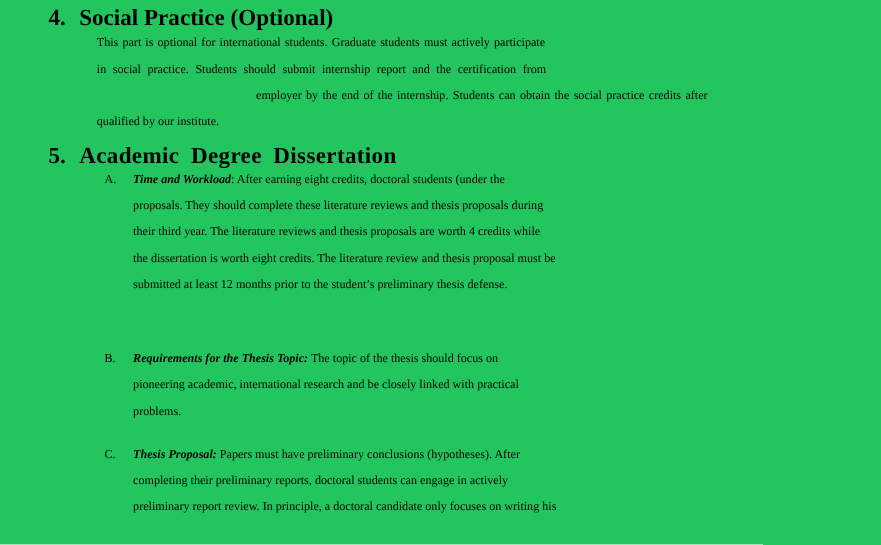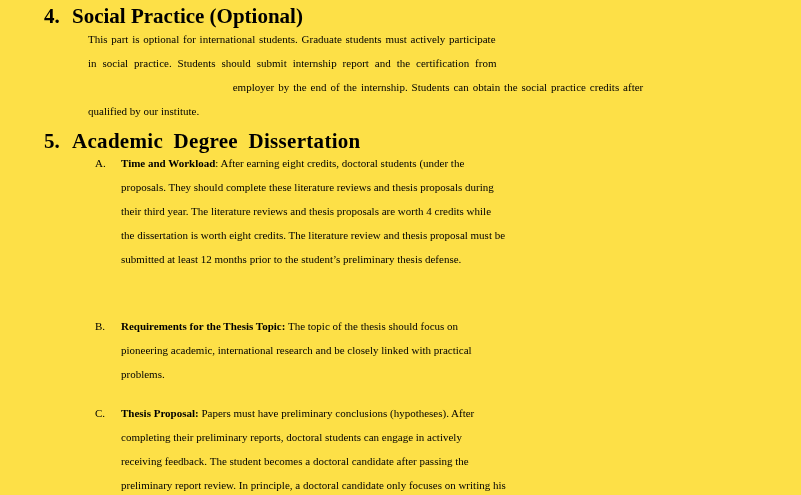--- a/index.html
+++ b/index.html
@@ -1,19 +1,19 @@
 <!DOCTYPE html>
 <html><head>
 <meta charset="utf-8">
 <style>
   html,body{margin:0;padding:0;background:#ffffff;}
   .page{
     position:relative;
     width:801px;height:495px;
-    background:#fde047;color:#000000;
+    background:#22c55e;color:#000000;
     font-family:"Liberation Serif", serif;
     overflow:hidden;
   }
   .heading{
     position:absolute;left:44px;
     font-weight:bold;font-size:21px;line-height:28px;
     white-space:nowrap;
   }
   .heading .num{display:inline-block;width:28px;}
   .heading-4{top:2px;}
@@ -24,21 +24,21 @@
   
   .ws-a{word-spacing:1px;}
   .ws-b{word-spacing:3.2px;}
   .ws-c{word-spacing:1.2px;text-align:center;}
   .item{position:absolute;left:95px;width:700px;}
   .item-a{top:151px;}
   .item-b{top:314px;}
   .item-c{top:401px;}
   .item .cont{margin-left:26px;}
   .marker{display:inline-block;width:26px;}
-  .lead{font-weight:bold;}
+  .lead{font-weight:bold;font-style:italic;}
 </style>
 </head>
 <body>
 
 <div class="page">
 
   <div class="heading heading-4">
     <span class="num">4.</span><span class="title">Social Practice (Optional)</span>
   </div>
 
@@ -69,17 +69,16 @@
     </div>
     <div class="ln cont">pioneering academic, international research and be closely linked with practical</div>
     <div class="ln cont">problems.</div>
   </div>
 
   <div class="item item-c">
     <div class="ln">
       <span class="marker">C.</span><span class="lead">Thesis Proposal:</span><span></span><span> Papers must have preliminary conclusions (hypotheses). After</span>
     </div>
     <div class="ln cont">completing their preliminary reports, doctoral students can engage in actively</div>
-    <div class="ln cont">receiving feedback. The student becomes a doctoral candidate after passing the</div>
     <div class="ln cont">preliminary report review. In principle, a doctoral candidate only focuses on writing his</div>
   </div>
 
 </div>
 
 </body></html>

